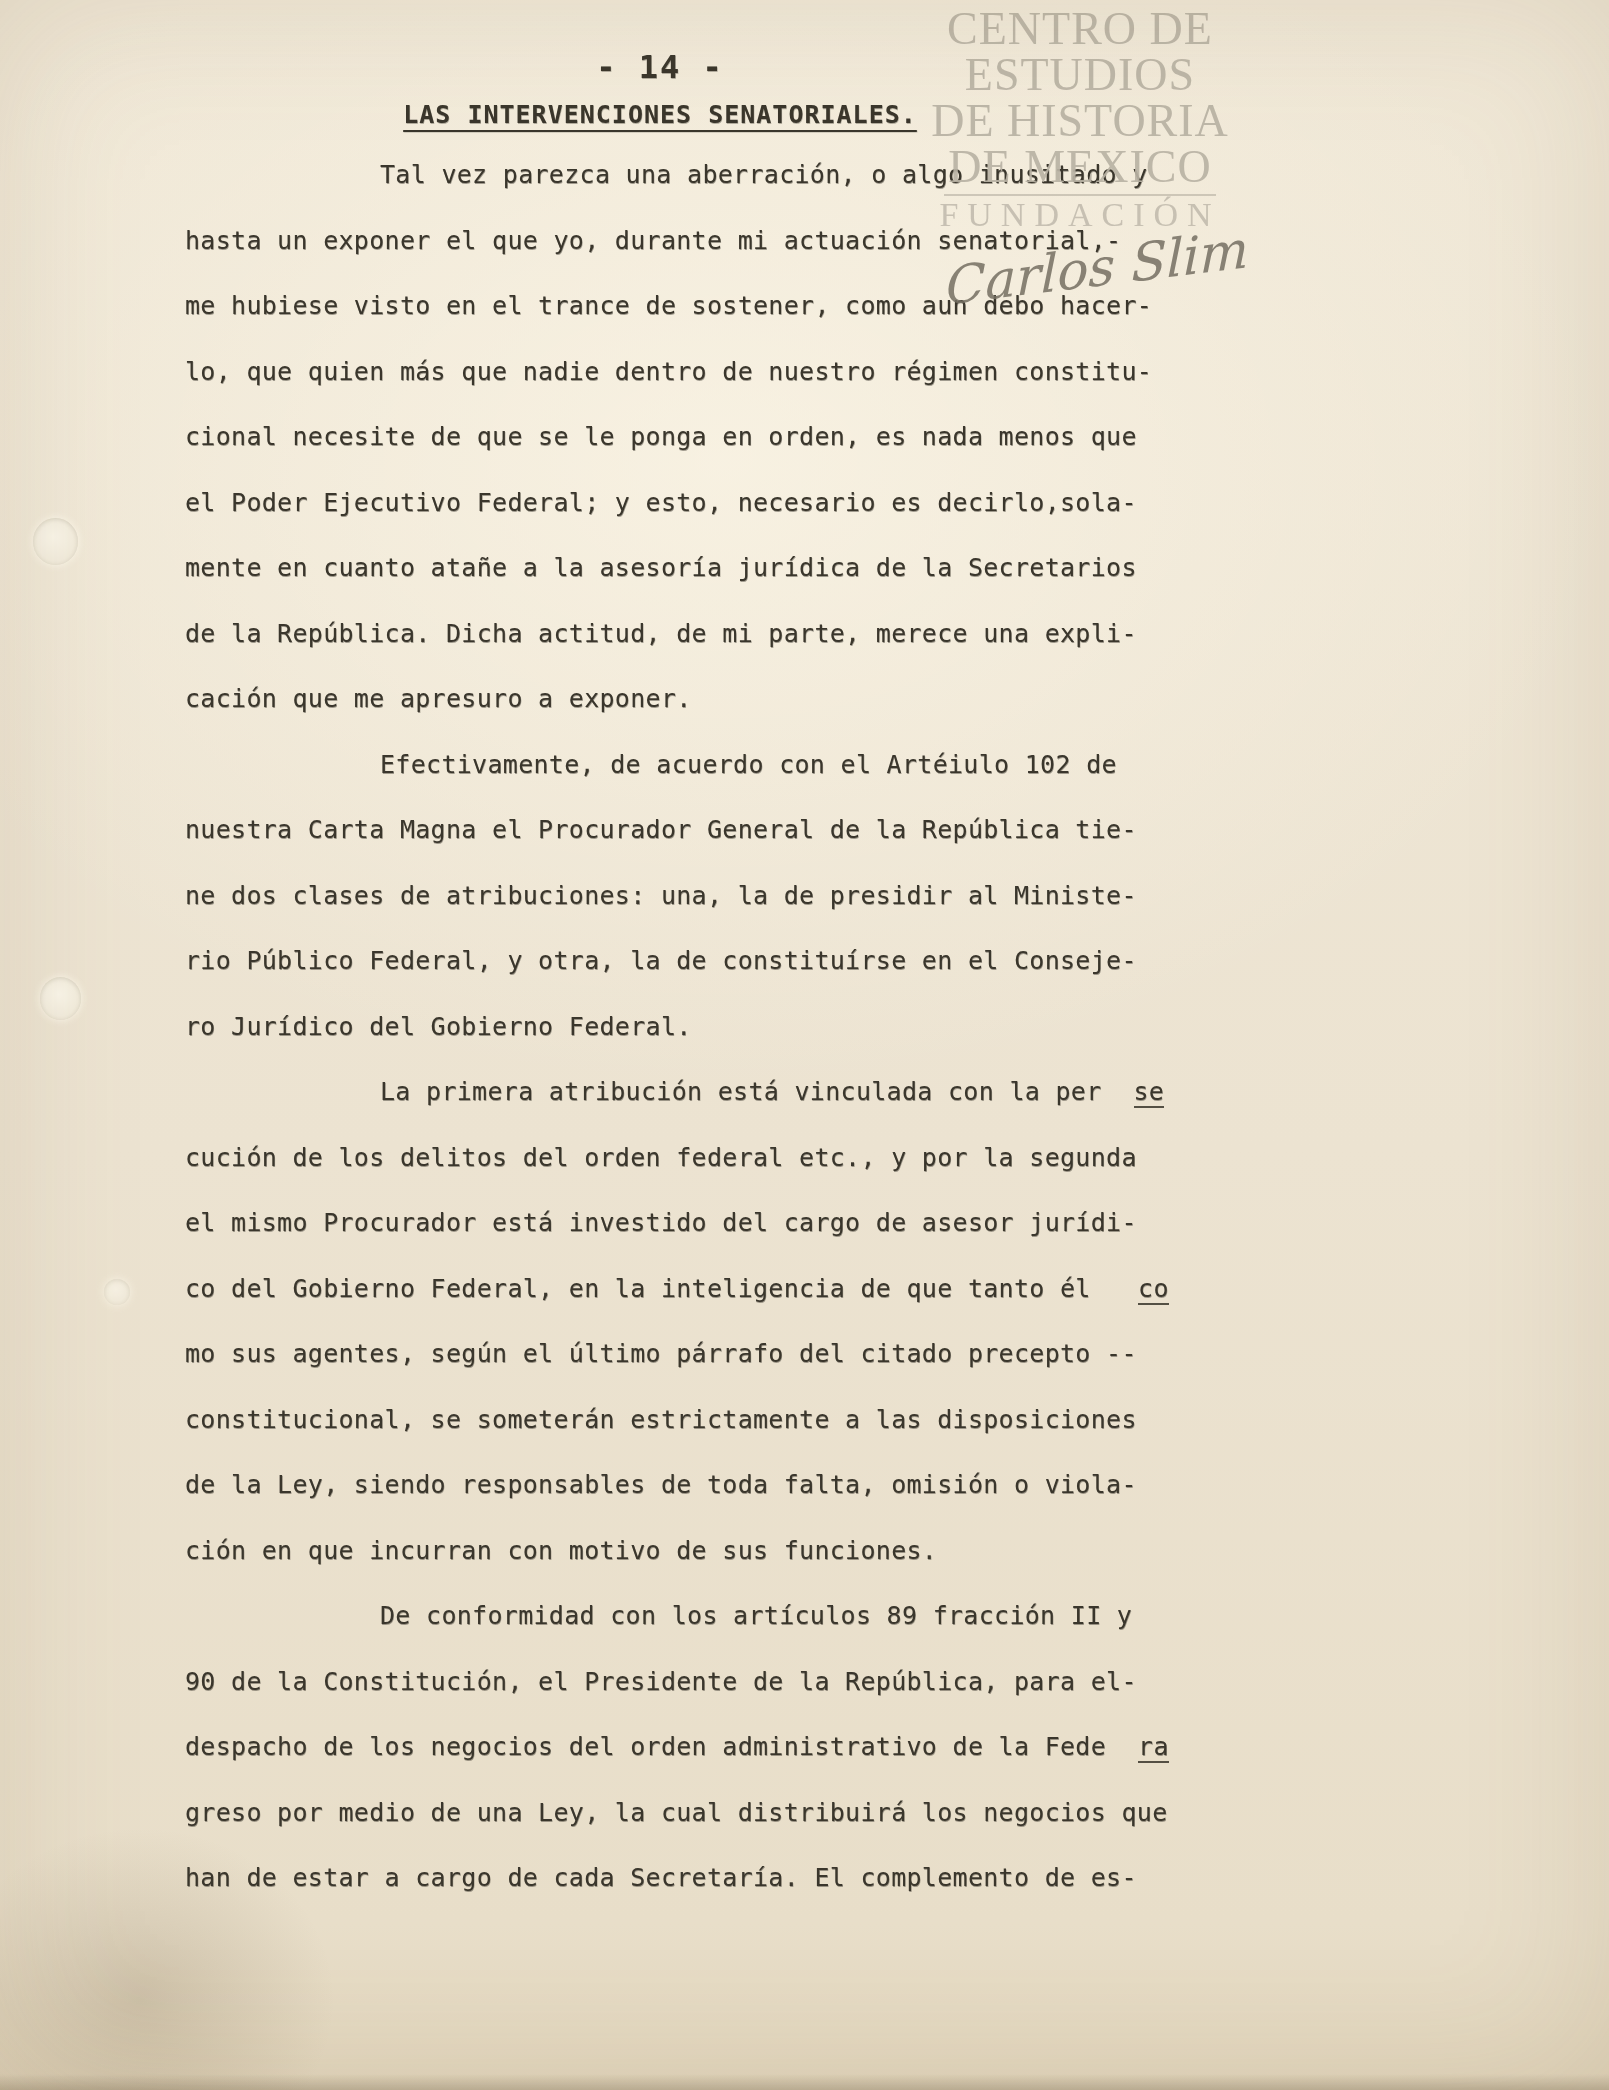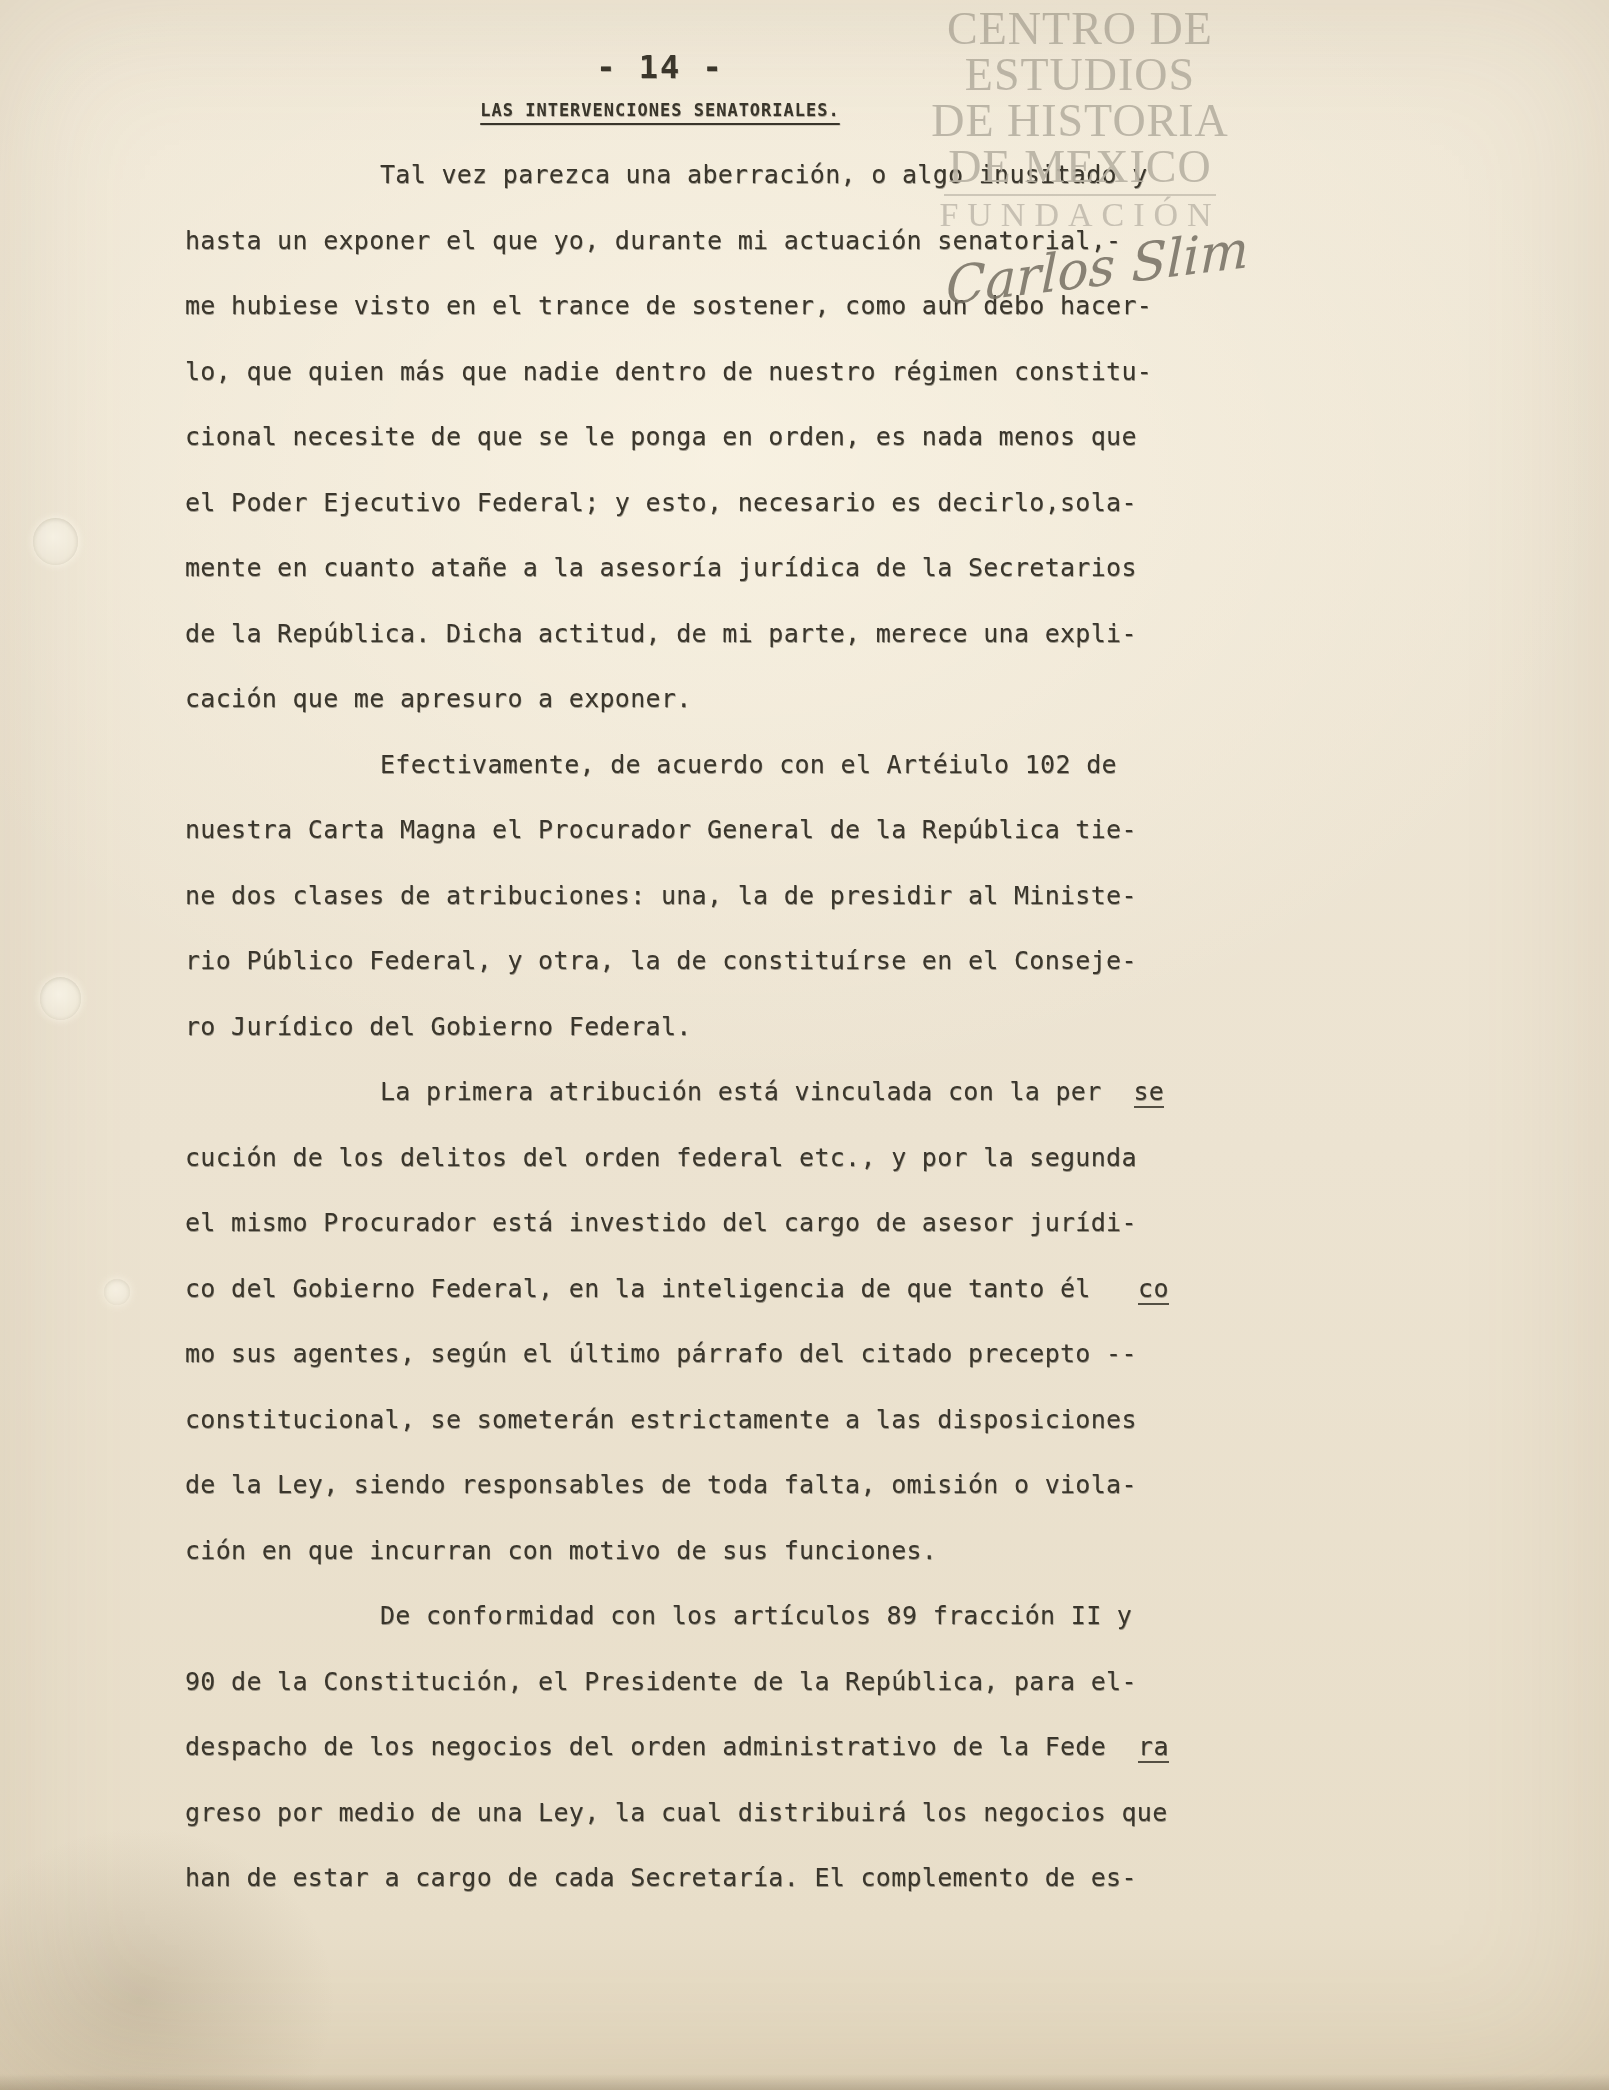--- a/index.html
+++ b/index.html
@@ -56,21 +56,21 @@
     letter-spacing: 2px;
     text-shadow: 0.5px 0.5px 0 rgba(58,54,44,0.35);
     z-index: 3;
   }
   .doc-title {
     position: absolute;
     top: 100px;
     left: 185px;
     width: 950px;
     text-align: center;
-    font-size: 17px;
+    font-size: 25px;
     font-weight: bold;
     letter-spacing: 1px;
     text-decoration: underline;
     text-underline-offset: 7px;
     text-decoration-thickness: 2px;
     text-shadow: 0.5px 0.5px 0 rgba(58,54,44,0.35);
     z-index: 3;
   }
   .typed {
     position: absolute;

